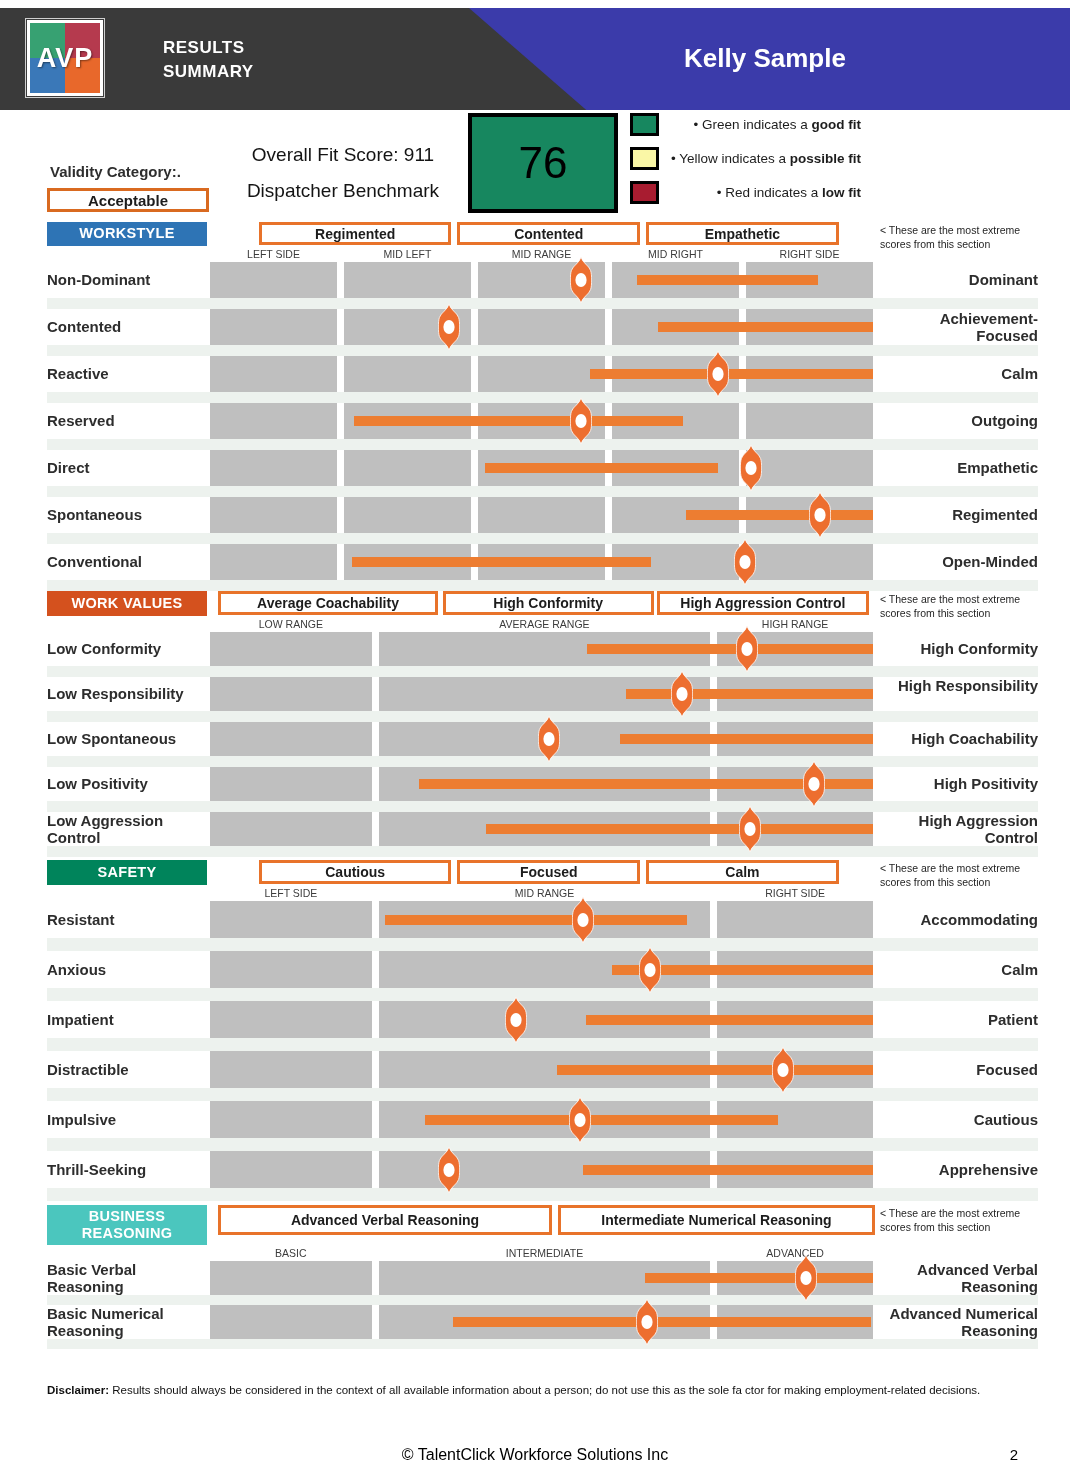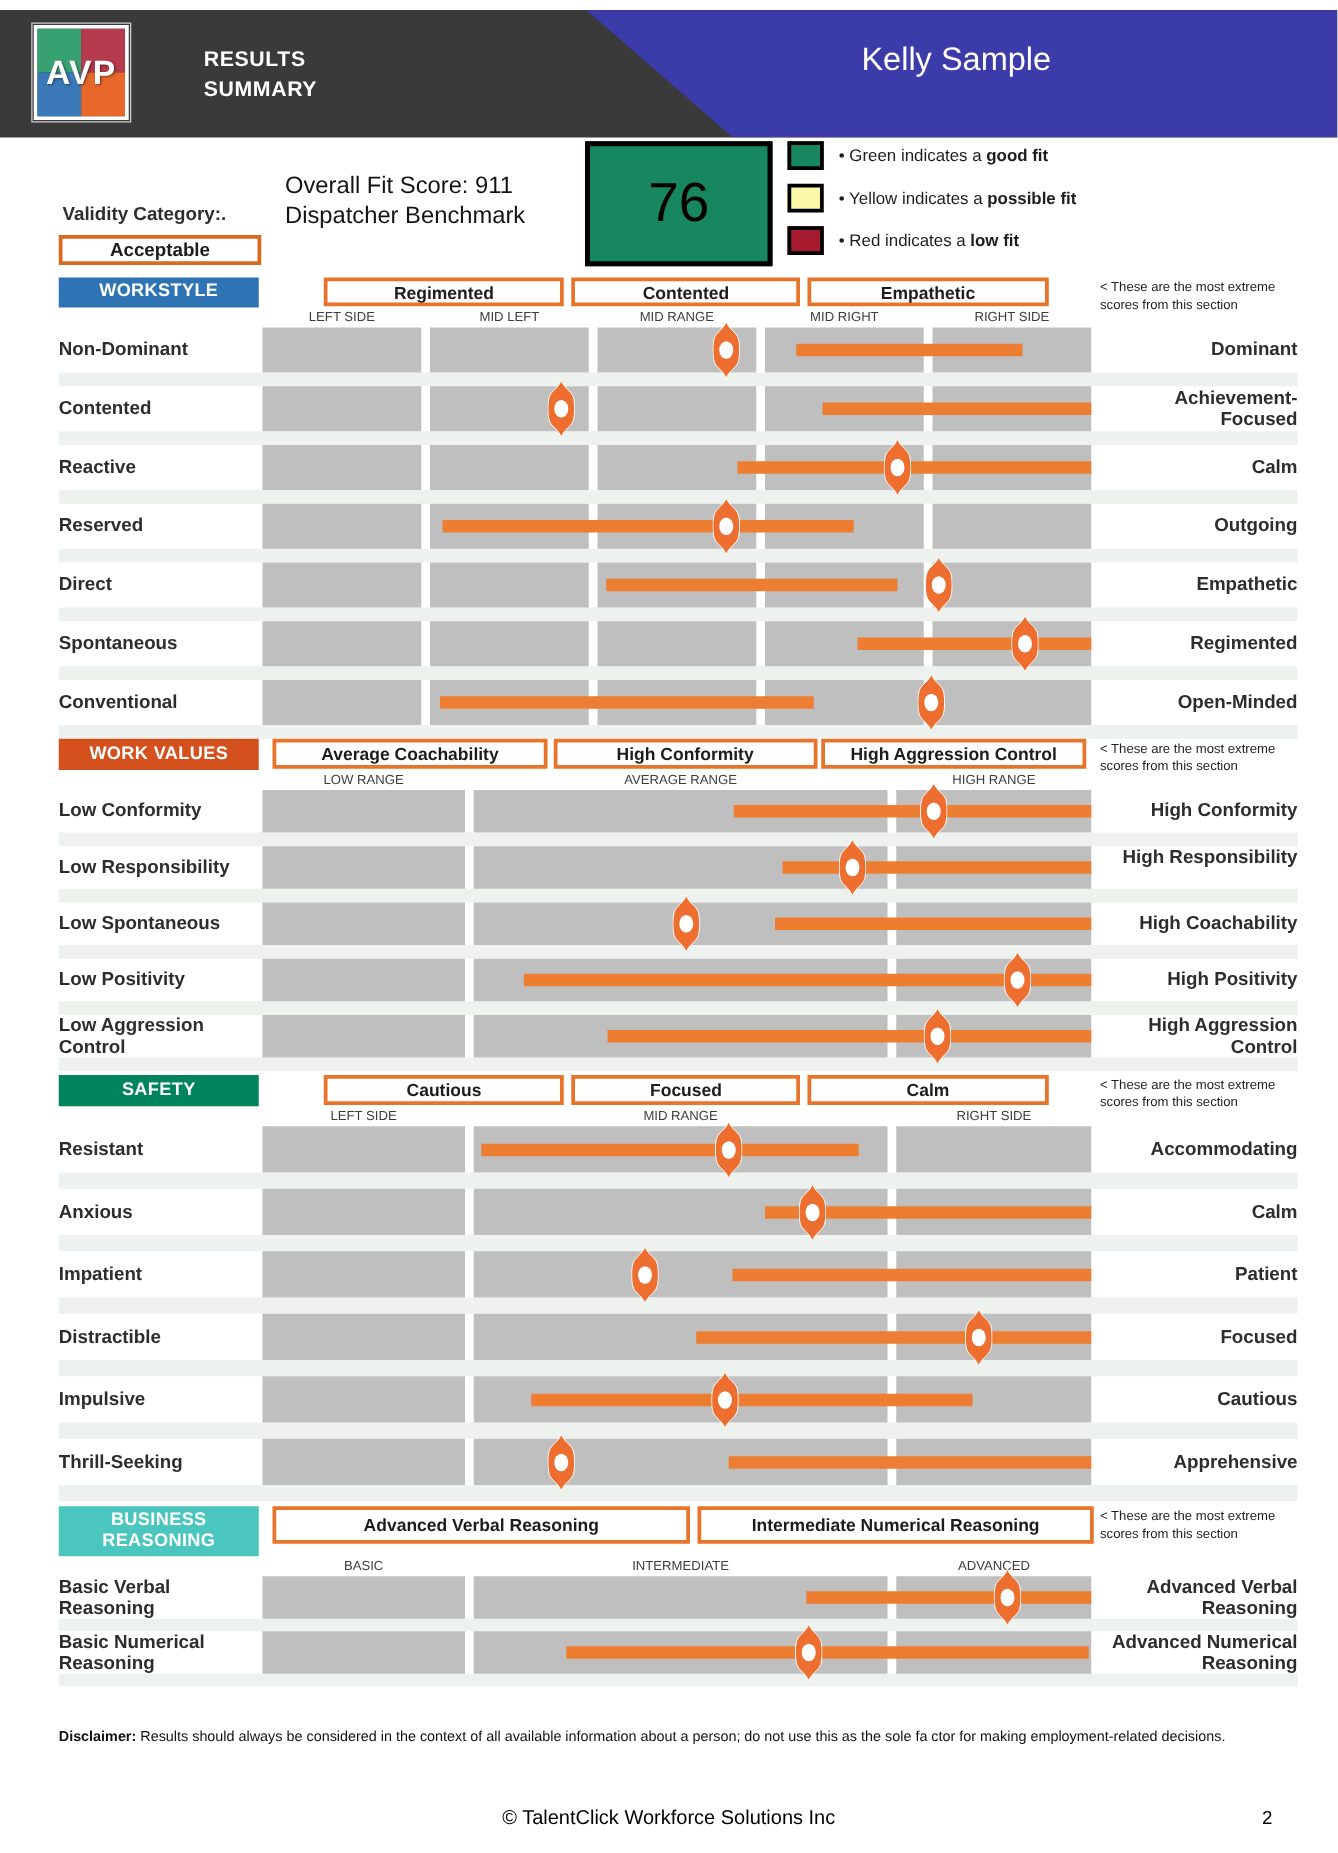--- a/index.html
+++ b/index.html
@@ -13,34 +13,34 @@
     clip-path:polygon(10.3% 0,100% 0,100% 100%,27.8% 100%);}
   .logo{position:absolute;left:27px;top:12px;width:76px;height:76px;border:3px solid #fff;
     outline:1px solid #cfcfcf;outline-offset:1px;box-sizing:border-box;
     display:grid;grid-template-columns:1fr 1fr;grid-template-rows:1fr 1fr;}
   .logo .q1{background:#37A172;} .logo .q2{background:#B53A4E;}
   .logo .q3{background:#3A78B8;} .logo .q4{background:#E8682B;}
   .logo .avp{position:absolute;inset:0;display:flex;align-items:center;justify-content:center;
     color:#fff;font-weight:bold;font-size:27px;letter-spacing:1px;text-shadow:1px 1px 2px rgba(0,0,0,.45);}
   .rtitle{position:absolute;left:163px;top:28px;color:#fff;font-weight:bold;font-size:17px;
     line-height:24px;letter-spacing:.5px;white-space:pre-line;}
-  .cname{position:absolute;left:580px;top:24px;width:370px;text-align:center;color:#fff;
-    font-weight:normal;font-size:26px;}
+  .cname{position:absolute;left:580px;top:35px;width:370px;text-align:center;color:#fff;
+    font-weight:bold;font-size:26px;}
   
   .vlabel{position:absolute;left:50px;top:163px;font-weight:bold;font-size:15px;color:#2e2e2e;}
   .vbox{position:absolute;left:47px;top:188px;width:162px;height:24px;border:3px solid #D96A20;
     box-sizing:border-box;display:flex;align-items:center;justify-content:center;
     font-weight:bold;font-size:15px;color:#1c1c1c;background:#fff;}
-  .fitscore{position:absolute;left:228px;top:137px;width:230px;
-    font-size:19px;line-height:24px;color:#141414;white-space:pre-line;}
+  .fitscore{position:absolute;left:228px;top:137px;width:230px;text-align:center;
+    font-size:19px;line-height:36px;color:#141414;white-space:pre-line;}
   .scorebox{position:absolute;left:468px;top:113px;width:150px;height:100px;border:4px solid #000;
     box-sizing:border-box;display:flex;align-items:center;justify-content:center;
     font-size:44px;color:#000;}
   .legend{position:absolute;left:630px;top:113px;}
-  .legitem{display:flex;align-items:center;margin-bottom:11px;height:23px;}
+  .legitem{display:flex;align-items:center;margin-bottom:11px;height:23px;justify-content:space-between;}
   .legswatch{width:29px;height:23px;border:3px solid #000;box-sizing:border-box;margin-right:12px;}
   .legtext{font-size:13.5px;color:#1d1d1d;}
   
   .sections{position:absolute;left:47px;top:222px;width:991px;}
   .sec-head{position:relative;padding-left:36px;}
   .sec-title{position:absolute;left:0;top:0;width:160px;height:100%;display:flex;align-items:center;
     justify-content:center;color:#fff;font-weight:bold;font-size:14.5px;text-align:center;
     line-height:1.2;white-space:pre-line;letter-spacing:.3px;}
   .sec-boxes{position:absolute;left:163px;top:0;width:663px;height:100%;}
   .sec-box{position:absolute;top:0;background:#fff;border:3px solid #E8732A;box-sizing:border-box;

